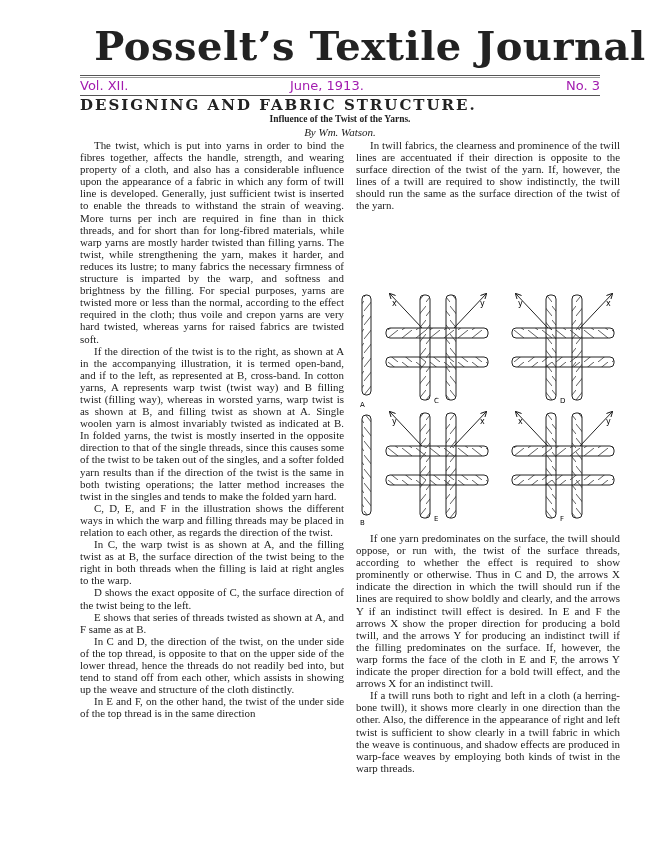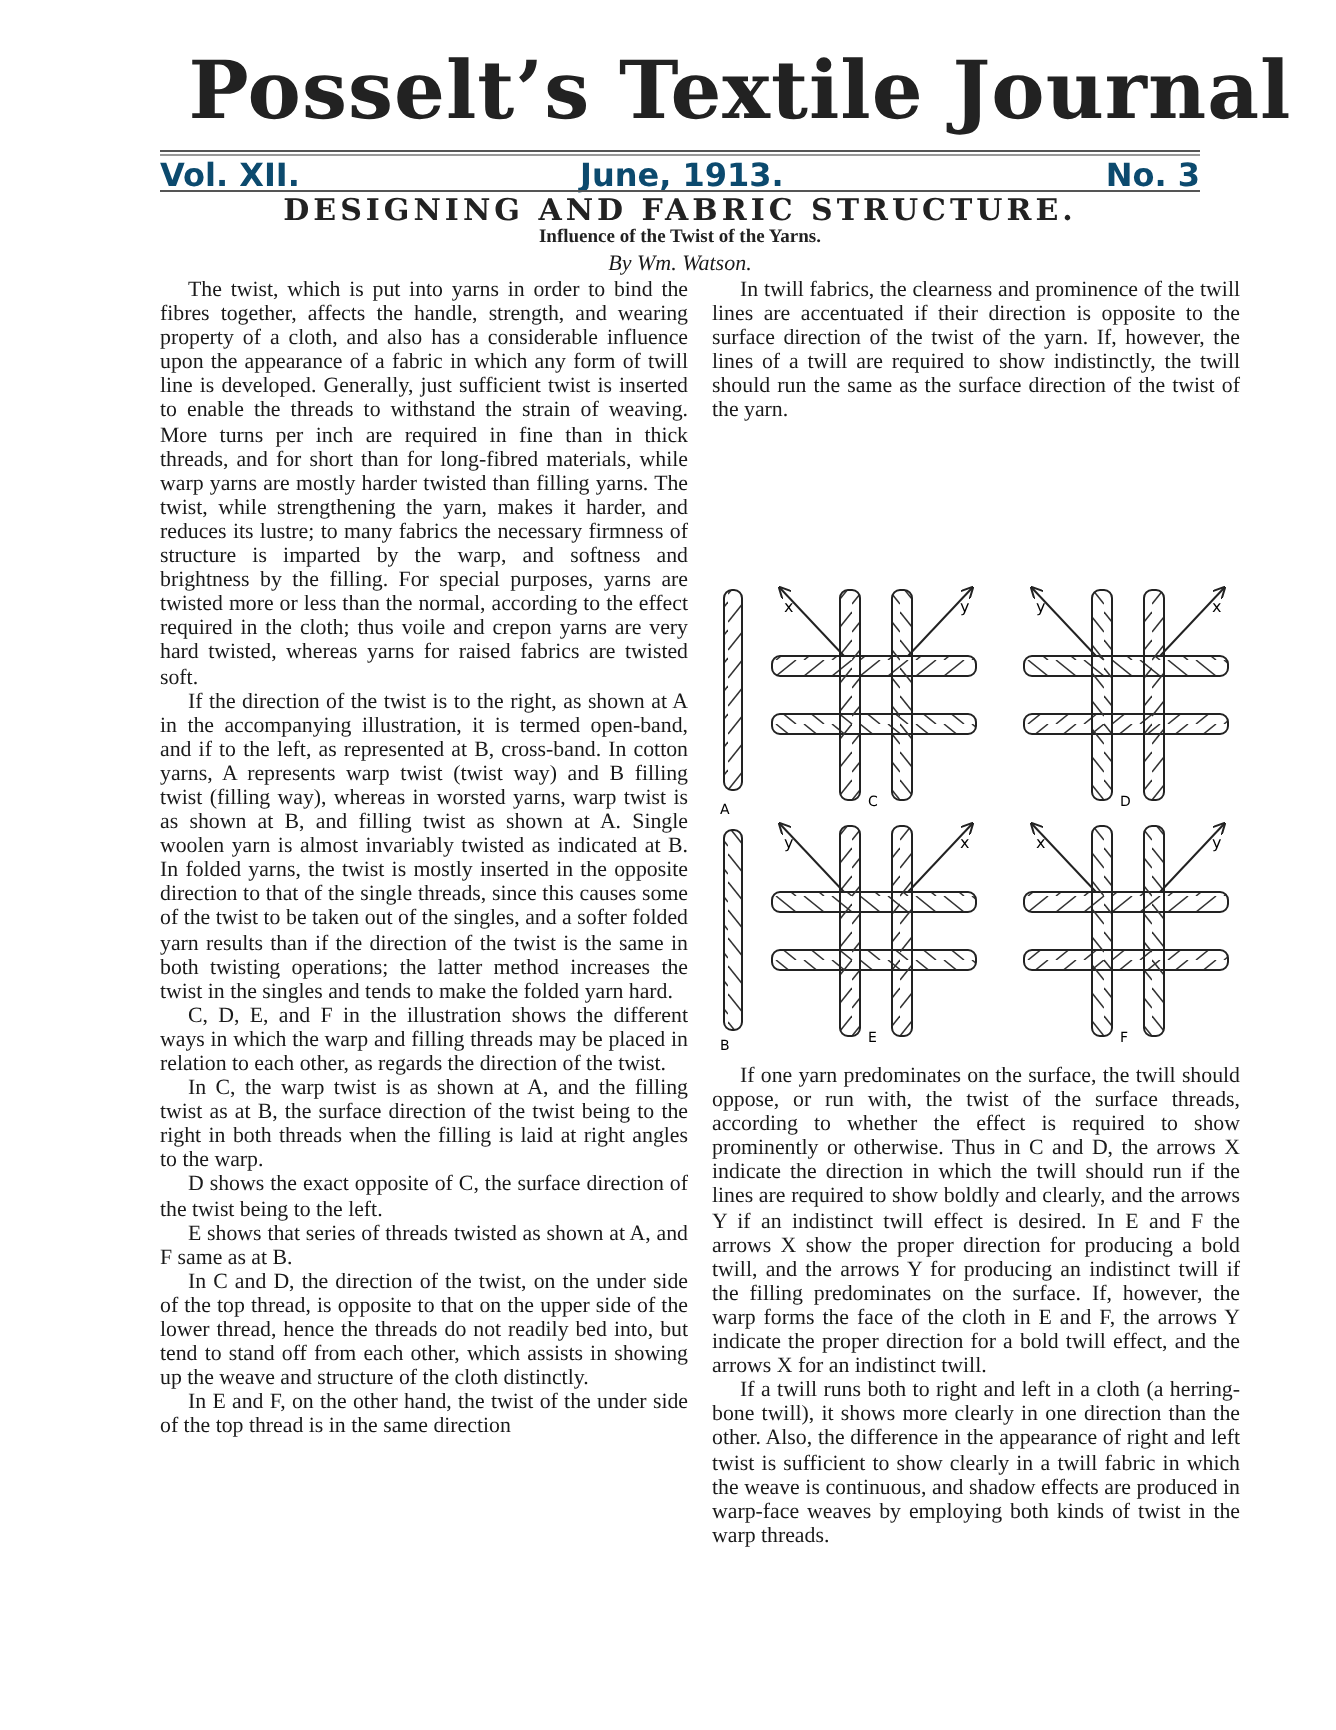--- a/index.html
+++ b/index.html
@@ -2,26 +2,26 @@
 <html><head>
 <meta charset="utf-8">
 <style>
   html,body{margin:0;padding:0;background:#fff;}
   body{width:668px;height:865px;position:relative;overflow:hidden;font-family:"Liberation Serif","DejaVu Serif",serif;color:#1a1a1a;}
   .masthead{position:absolute;left:0;top:22px;width:668px;text-align:center;font-family:"DejaVu Serif","Liberation Serif",serif;font-weight:bold;font-size:40px;letter-spacing:0.5px;color:#222;line-height:48px;padding-left:36px;}
   .rule{position:absolute;left:80px;width:520px;border-top:1px solid #555;}
   .rule.r1{top:75px;}
   .rule.r1b{top:77px;border-top:1px solid #999;}
   .rule.r2{top:95px;}
-  .issue-row{position:absolute;left:80px;top:78px;width:520px;height:18px;font-family:"DejaVu Sans","Liberation Sans",sans-serif;font-weight:bold;font-size:16px;color:#0c4a6e;}
+  .issue-row{position:absolute;left:80px;top:78px;width:520px;height:18px;font-family:"DejaVu Sans","Liberation Sans",sans-serif;font-weight:normal;font-size:13px;color:#a21caf;}
   .issue-row span{position:absolute;top:0;}
   .vol{left:0;}
   .date{left:210px;}
   .num{right:0;}
-  .article-title{position:absolute;left:80px;top:96px;width:520px;text-align:center;font-family:"DejaVu Serif","Liberation Serif",serif;font-weight:bold;font-size:15px;letter-spacing:2px;color:#222;}
+  .article-title{position:absolute;left:80px;top:96px;width:520px;text-align:left;font-family:"DejaVu Serif","Liberation Serif",serif;font-weight:bold;font-size:15px;letter-spacing:2px;color:#222;}
   .subtitle{position:absolute;left:80px;top:114px;width:520px;text-align:center;font-weight:bold;font-size:9.5px;color:#222;}
   .byline{position:absolute;left:80px;top:126px;width:520px;text-align:center;font-style:italic;font-size:11px;}
   .col{position:absolute;font-size:10.9px;line-height:12.1px;text-align:justify;}
   .col p{margin:0;text-indent:14px;}
   .col p.noindent{text-indent:0;}
   .col1{left:80px;top:139px;width:264px;}
   .col2{left:356px;top:139px;width:264px;}
   .col2b{left:356px;top:532px;width:264px;}
   .figure{position:absolute;left:356px;top:285px;width:272px;height:240px;}
 </style>

